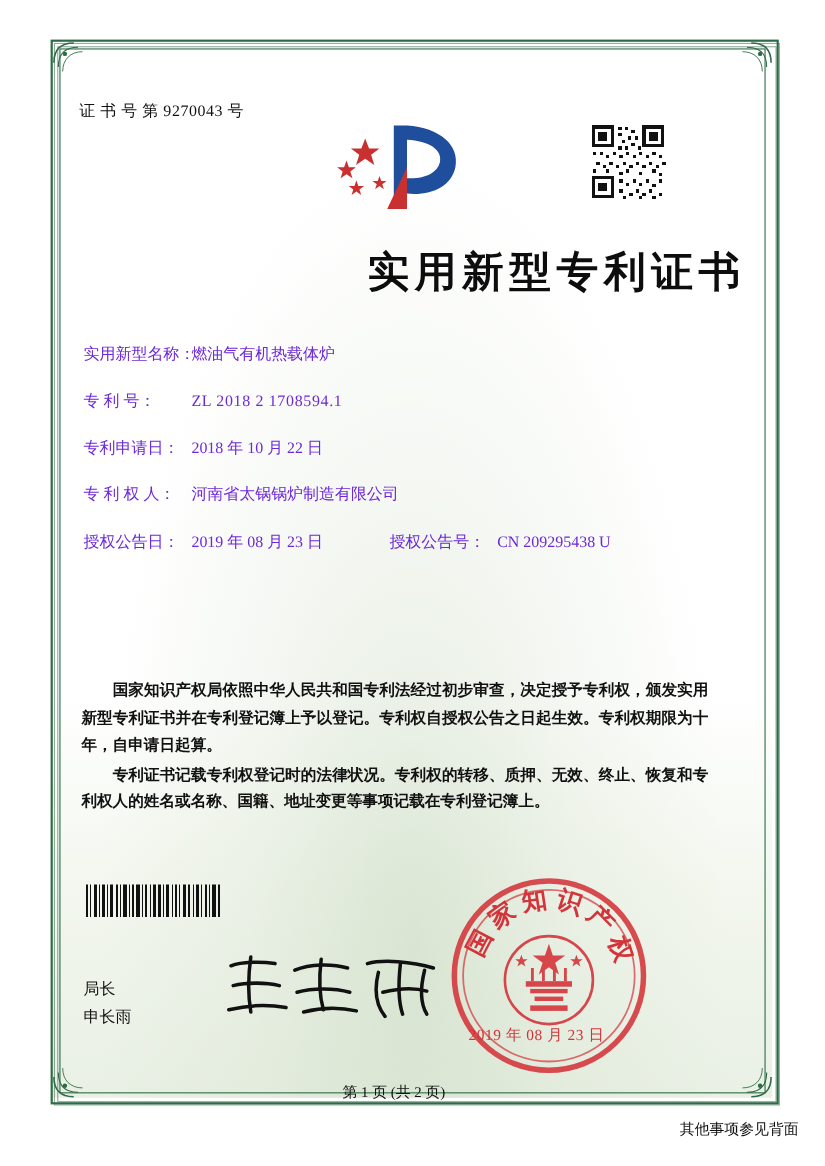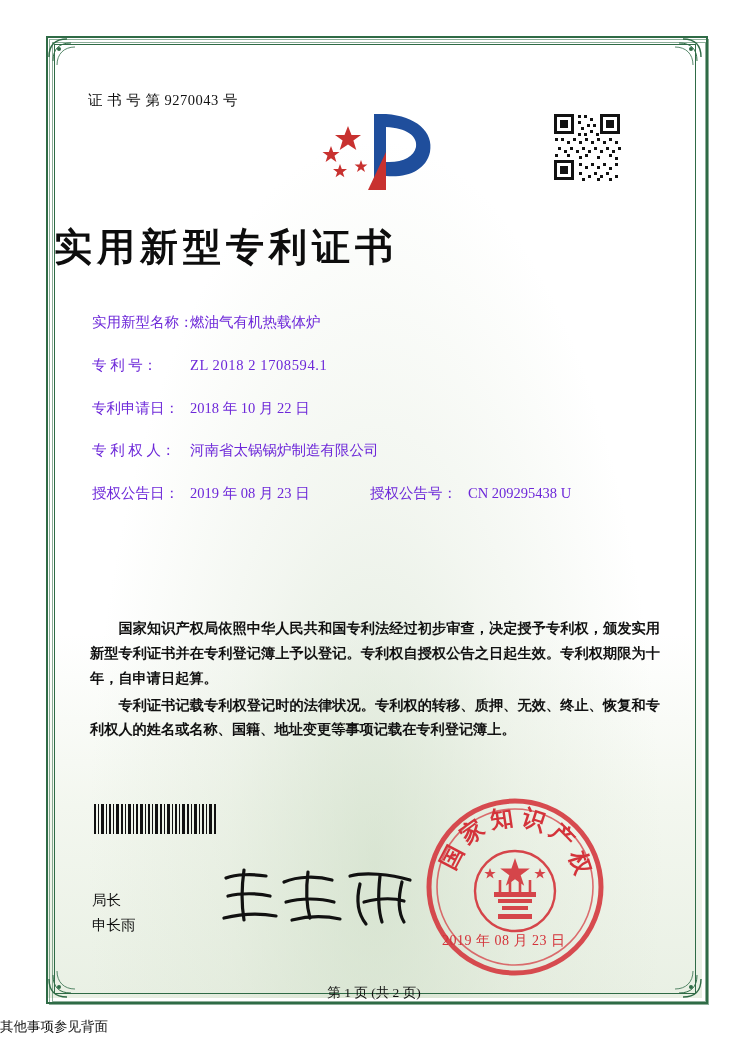--- a/index.html
+++ b/index.html
@@ -75,21 +75,21 @@
     pointer-events: none;
   }
   .corner svg { display: block; }
   .corner.tl { left: 47px;  top: 37px; }
   .corner.tr { left: 657px; top: 37px;  transform: scaleX(-1); }
   .corner.bl { left: 47px;  top: 953px; transform: scaleY(-1); }
   .corner.br { left: 657px; top: 953px; transform: scale(-1,-1); }
 
   .content {
     position: absolute;
-    left: 54px;
+    left: 38px;
     top: 44px;
     width: 606px;
     height: 948px;
     z-index: 4;
   }
 
   
   .cert-no {
     position: absolute;
     left: 34px;
@@ -114,21 +114,21 @@
     top: 68px;
     width: 70px;
     height: 70px;
   }
 
   .main-title {
     position: absolute;
     left: 0;
     top: 178px;
     width: 640px;
-    text-align: left;
+    text-align: right;
     font-family: Liberation Serif, serif;
     font-size: 38px;
     font-weight: bold;
     letter-spacing: 5px;
     color: #0d0d0d;
   }
 
   
   .fields {
     position: absolute;
@@ -248,21 +248,21 @@
     text-align: center;
     font-size: 13.5px;
     color: #111;
   }
 
   .footer-note {
     position: absolute;
     left: 0;
     top: 1018px;
     width: 726px;
-    text-align: left;
+    text-align: right;
     font-size: 13.5px;
     color: #111;
     z-index: 5;
   }
 </style>
 </head>
 <body>
 
 <div class="page">
 

